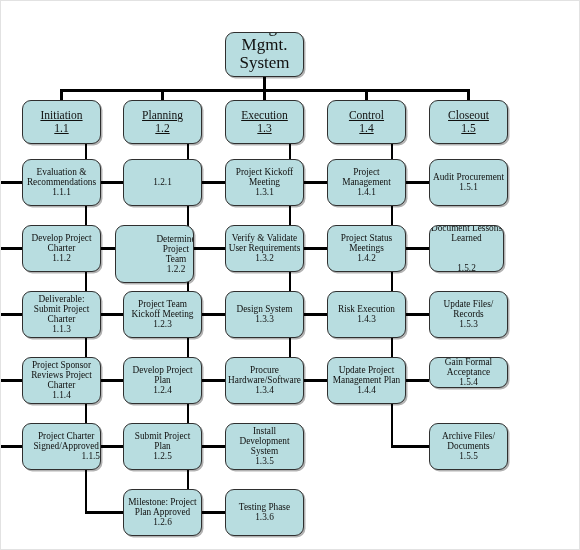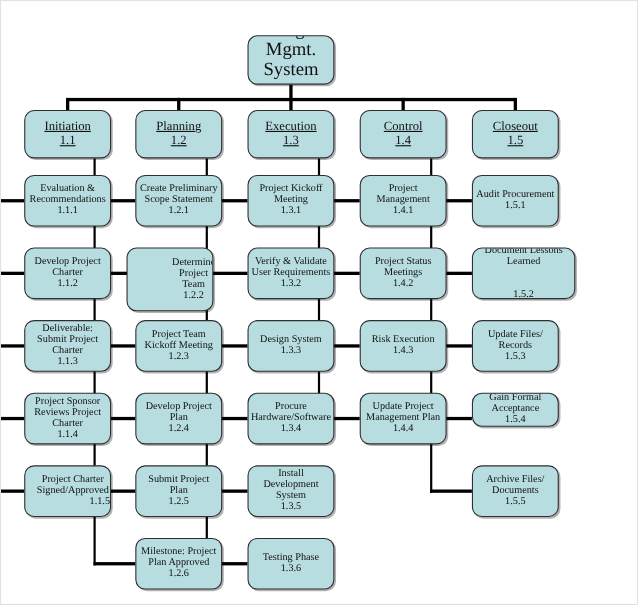--- a/index.html
+++ b/index.html
@@ -104,22 +104,20 @@
       <div class="num">1.1.5</div>
     </div>
     <div class="wire" style="left: 160.2px; top: 88px; width: 2.6px; height: 11px;"></div>
     <div class="node lvl2" style="left: 122px; top: 99px; width: 79px; height: 44px;">
       <div class="ttl">Planning</div>
       <div class="num">1.2</div>
     </div>
     <div class="wire" style="left: 83.7px; top: 143px; width: 2.6px; height: 369.8px;"></div>
     <div class="wire" style="left: 83.7px; top: 180.2px; width: 38.3px; height: 2.6px;"></div>
     <div class="node lvl3" style="left: 122px; top: 158px; width: 79px; height: 47px;">
-      <div class="ttl">Create Preliminary
-Scope Statement</div>
       <div class="num">1.2.1</div>
     </div>
     <div class="wire" style="left: 83.7px; top: 246.2px; width: 38.3px; height: 2.6px;"></div>
     <div class="node lvl3" style="left: 114px; top: 224px; width: 79px; height: 58px; padding-left: 43px;">
       <div class="ttl">Determine Project
 Team</div>
       <div class="num">1.2.2</div>
     </div>
     <div class="wire" style="left: 83.7px; top: 312.2px; width: 38.3px; height: 2.6px;"></div>
     <div class="node lvl3" style="left: 122px; top: 290px; width: 79px; height: 47px;">
@@ -220,21 +218,21 @@
       <div class="ttl">Closeout</div>
       <div class="num">1.5</div>
     </div>
     <div class="wire" style="left: 389.7px; top: 143px; width: 2.6px; height: 303.8px;"></div>
     <div class="wire" style="left: 389.7px; top: 180.2px; width: 38.3px; height: 2.6px;"></div>
     <div class="node lvl3" style="left: 428px; top: 158px; width: 79px; height: 47px;">
       <div class="ttl">Audit Procurement</div>
       <div class="num">1.5.1</div>
     </div>
     <div class="wire" style="left: 389.7px; top: 246.2px; width: 38.3px; height: 2.6px;"></div>
-    <div class="node lvl3" style="left: 428px; top: 224px; width: 94px; height: 47px; gap: 20px;">
+    <div class="node lvl3" style="left: 428px; top: 224px; width: 75px; height: 47px; gap: 20px;">
       <div class="ttl">Document Lessons
 Learned</div>
       <div class="num">1.5.2</div>
     </div>
     <div class="wire" style="left: 389.7px; top: 312.2px; width: 38.3px; height: 2.6px;"></div>
     <div class="node lvl3" style="left: 428px; top: 290px; width: 79px; height: 47px;">
       <div class="ttl">Update Files/
 Records</div>
       <div class="num">1.5.3</div>
     </div>

